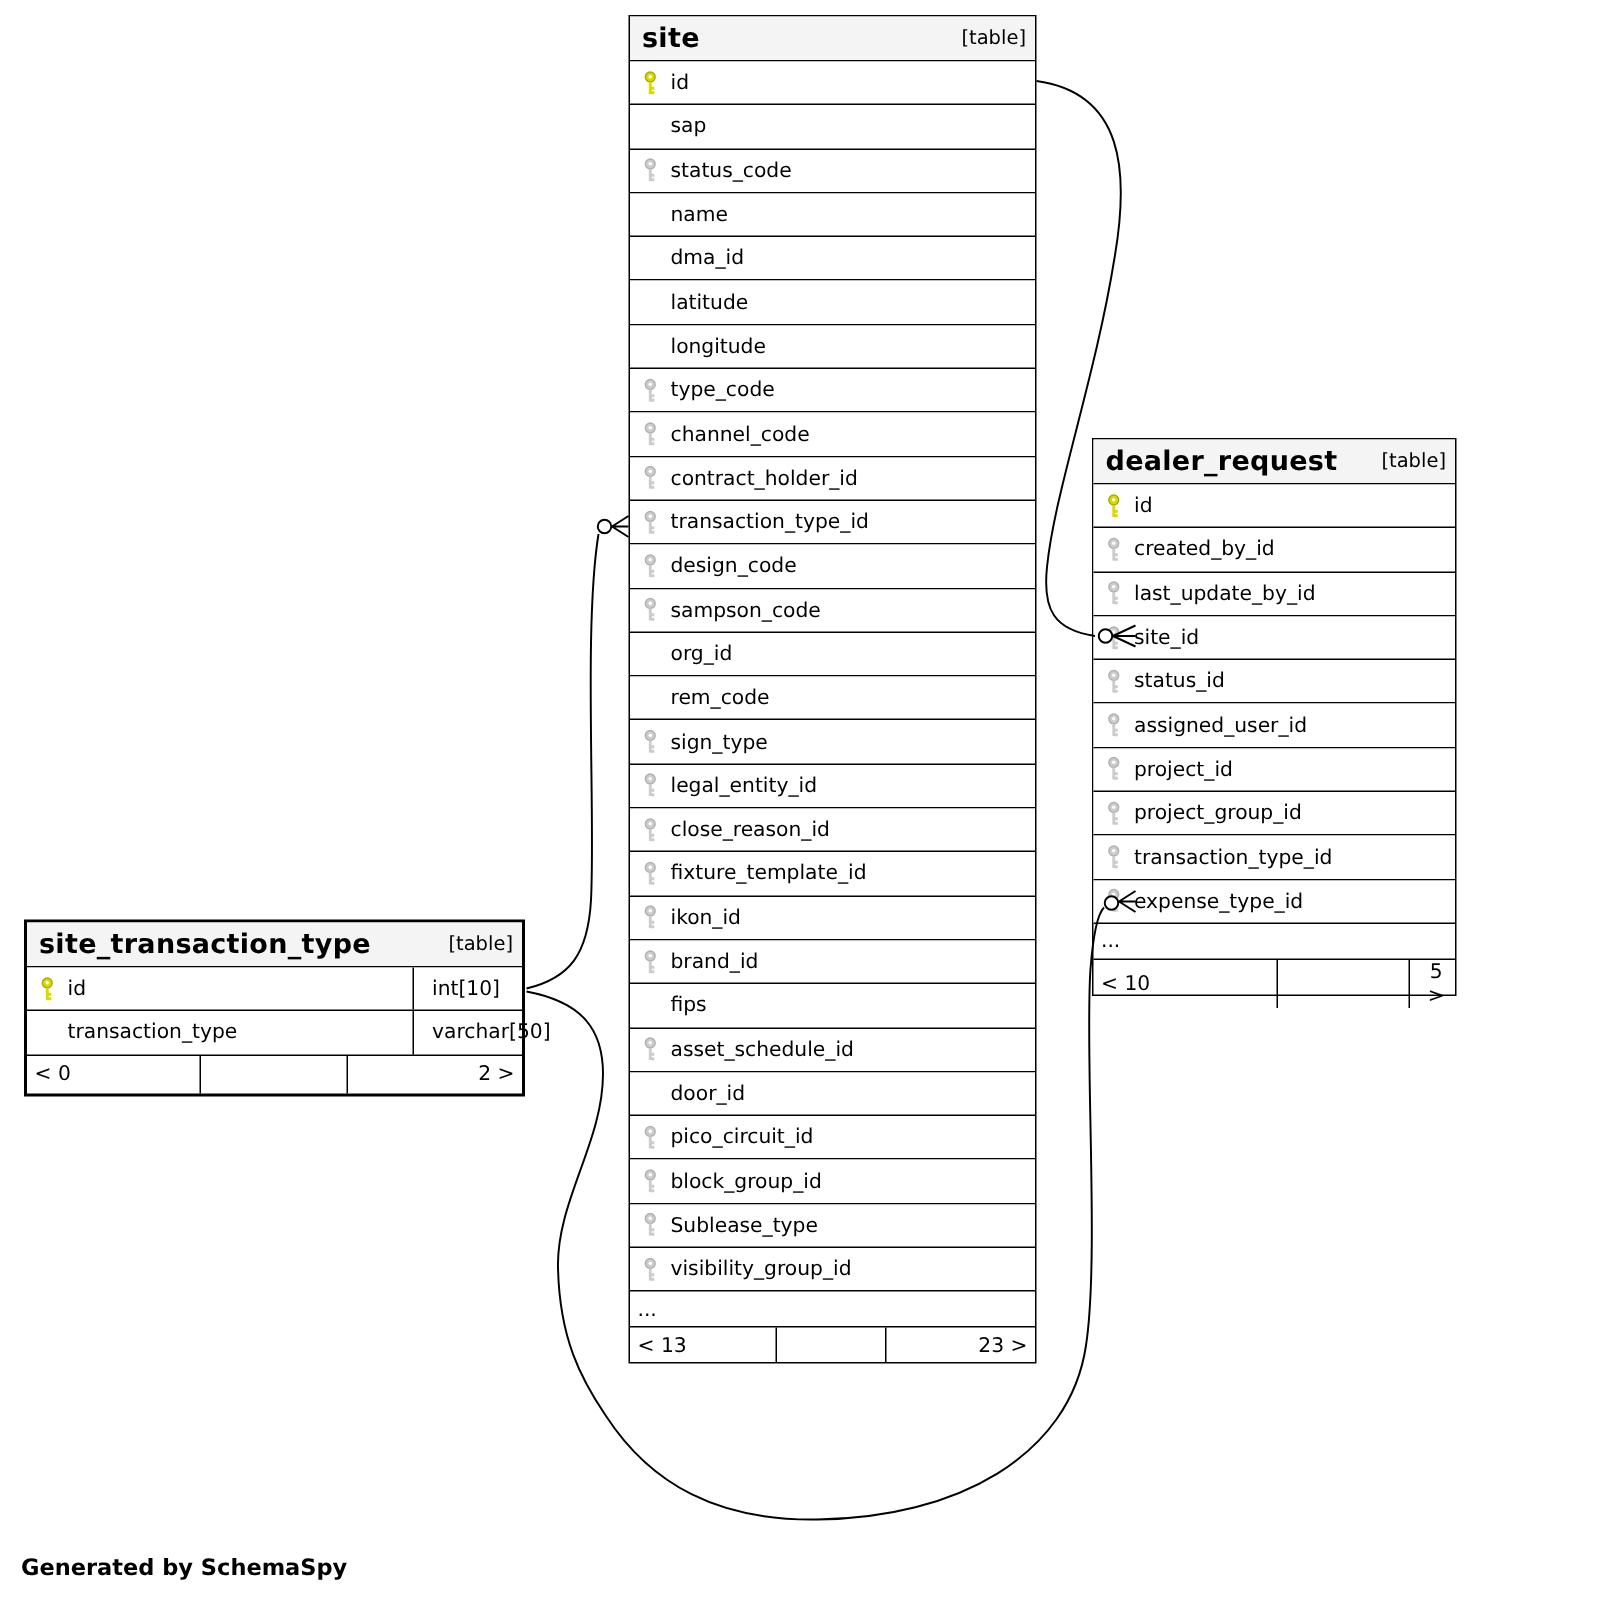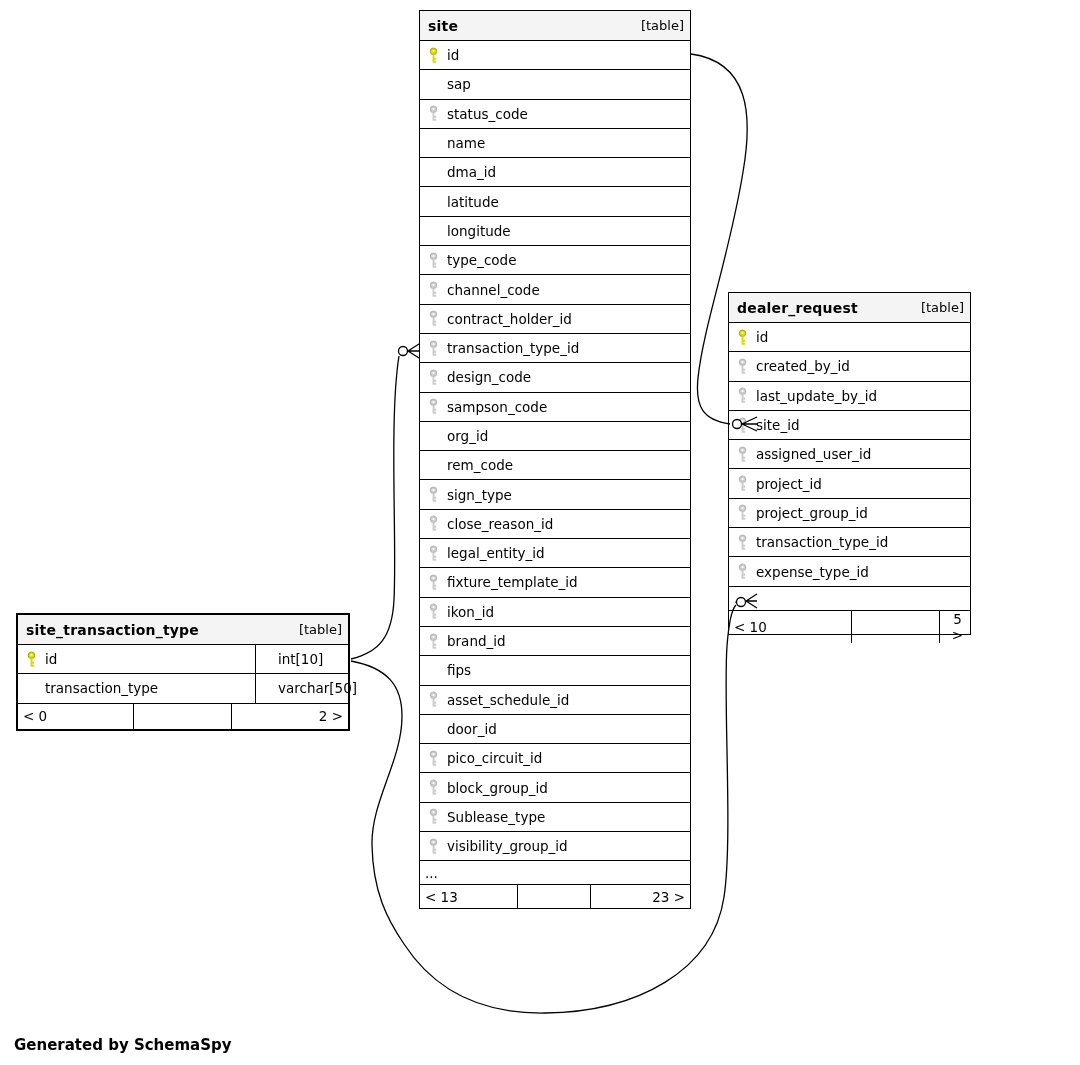--- a/index.html
+++ b/index.html
@@ -16,34 +16,34 @@
   .t-site   { left:419px; top:10px;  width:272px; }
   .t-dealer { left:728px; top:292px; width:243px;text-align:center; }
   .t-stt    { left:16px;  top:613px; width:334px; border-width:2px; }
 
   .thead {
     background:#f4f4f4; border-bottom:1px solid #000; box-sizing:border-box;
     display:flex; justify-content:space-between; align-items:center;
     height:30px; padding:0 6px 0 8px;
   }
   .t-site .thead { height:30px; }
-  .tname  { font-weight:bold; font-size:14px; letter-spacing:0.2px; }
+  .tname  { font-weight:bold; font-size:18px; letter-spacing:0.2px; }
   .tbadge { font-size:13px; }
 
   .row {
     display:flex; align-items:center; height:29.3px; box-sizing:border-box;
     border-bottom:1px solid #000; padding-left:8px; font-size:13.5px;
     background:#fff;
   }
   .keycell { width:19px; display:flex; align-items:center; flex:none; }
   .row-label { white-space:nowrap; }
   .t-stt .row { padding-left:8px; }
   .typecell {
-    margin-left:auto; flex:none; width:93px; height:100%; box-sizing:border-box;
-    border-left:1px solid #000; display:flex; align-items:center; padding-left:22px;
+    margin-left:auto; flex:none; width:73px; height:100%; box-sizing:border-box;
+    border-left:1px solid #000; display:flex; align-items:center; padding-left:12px;
     font-size:13.5px;
   }
 
   .ellipsis-row {
     height:24px; box-sizing:border-box; border-bottom:1px solid #000;
     display:flex; align-items:center; padding-left:5px; font-size:13.5px;
   }
 
   .tfoot { display:grid; height:23px; font-size:13.5px; }
   .t-site   .tfoot { grid-template-columns:97px 74px 1fr; }
@@ -186,31 +186,31 @@
           <span class="row-label">sign_type</span>
         </div>
         <div class="row">
           <span class="keycell">
             <svg width="11" height="17" viewBox="0 0 11 17">
               <circle cx="5.5" cy="4.3" r="3.3" fill="#cccccc" stroke="#b0b0b0" stroke-width="0.9"></circle>
               <circle cx="5.5" cy="4.1" r="1.15" fill="#ffffff"></circle>
               <path d="M5.5 7.6 V15.7 M5.5 11.8 H8.2 M5.5 14.8 H8.2" stroke="#cccccc" stroke-width="1.9" fill="none"></path>
             </svg>
           </span>
+          <span class="row-label">legal_entity_id</span>
+        </div>
+        <div class="row">
+          <span class="keycell">
+            <svg width="11" height="17" viewBox="0 0 11 17">
+              <circle cx="5.5" cy="4.3" r="3.3" fill="#cccccc" stroke="#b0b0b0" stroke-width="0.9"></circle>
+              <circle cx="5.5" cy="4.1" r="1.15" fill="#ffffff"></circle>
+              <path d="M5.5 7.6 V15.7 M5.5 11.8 H8.2 M5.5 14.8 H8.2" stroke="#cccccc" stroke-width="1.9" fill="none"></path>
+            </svg>
+          </span>
           <span class="row-label">close_reason_id</span>
-        </div>
-        <div class="row">
-          <span class="keycell">
-            <svg width="11" height="17" viewBox="0 0 11 17">
-              <circle cx="5.5" cy="4.3" r="3.3" fill="#cccccc" stroke="#b0b0b0" stroke-width="0.9"></circle>
-              <circle cx="5.5" cy="4.1" r="1.15" fill="#ffffff"></circle>
-              <path d="M5.5 7.6 V15.7 M5.5 11.8 H8.2 M5.5 14.8 H8.2" stroke="#cccccc" stroke-width="1.9" fill="none"></path>
-            </svg>
-          </span>
-          <span class="row-label">legal_entity_id</span>
         </div>
         <div class="row">
           <span class="keycell">
             <svg width="11" height="17" viewBox="0 0 11 17">
               <circle cx="5.5" cy="4.3" r="3.3" fill="#cccccc" stroke="#b0b0b0" stroke-width="0.9"></circle>
               <circle cx="5.5" cy="4.1" r="1.15" fill="#ffffff"></circle>
               <path d="M5.5 7.6 V15.7 M5.5 11.8 H8.2 M5.5 14.8 H8.2" stroke="#cccccc" stroke-width="1.9" fill="none"></path>
             </svg>
           </span>
           <span class="row-label">fixture_template_id</span>
@@ -349,20 +349,30 @@
           <span class="row-label">site_id</span>
         </div>
         <div class="row">
           <span class="keycell">
             <svg width="11" height="17" viewBox="0 0 11 17">
               <circle cx="5.5" cy="4.3" r="3.3" fill="#cccccc" stroke="#b0b0b0" stroke-width="0.9"></circle>
               <circle cx="5.5" cy="4.1" r="1.15" fill="#ffffff"></circle>
               <path d="M5.5 7.6 V15.7 M5.5 11.8 H8.2 M5.5 14.8 H8.2" stroke="#cccccc" stroke-width="1.9" fill="none"></path>
             </svg>
           </span>
+          <span class="row-label">status_id</span>
+        </div>
+        <div class="row">
+          <span class="keycell">
+            <svg width="11" height="17" viewBox="0 0 11 17">
+              <circle cx="5.5" cy="4.3" r="3.3" fill="#cccccc" stroke="#b0b0b0" stroke-width="0.9"></circle>
+              <circle cx="5.5" cy="4.1" r="1.15" fill="#ffffff"></circle>
+              <path d="M5.5 7.6 V15.7 M5.5 11.8 H8.2 M5.5 14.8 H8.2" stroke="#cccccc" stroke-width="1.9" fill="none"></path>
+            </svg>
+          </span>
           <span class="row-label">assigned_user_id</span>
         </div>
         <div class="row">
           <span class="keycell">
             <svg width="11" height="17" viewBox="0 0 11 17">
               <circle cx="5.5" cy="4.3" r="3.3" fill="#cccccc" stroke="#b0b0b0" stroke-width="0.9"></circle>
               <circle cx="5.5" cy="4.1" r="1.15" fill="#ffffff"></circle>
               <path d="M5.5 7.6 V15.7 M5.5 11.8 H8.2 M5.5 14.8 H8.2" stroke="#cccccc" stroke-width="1.9" fill="none"></path>
             </svg>
           </span>

